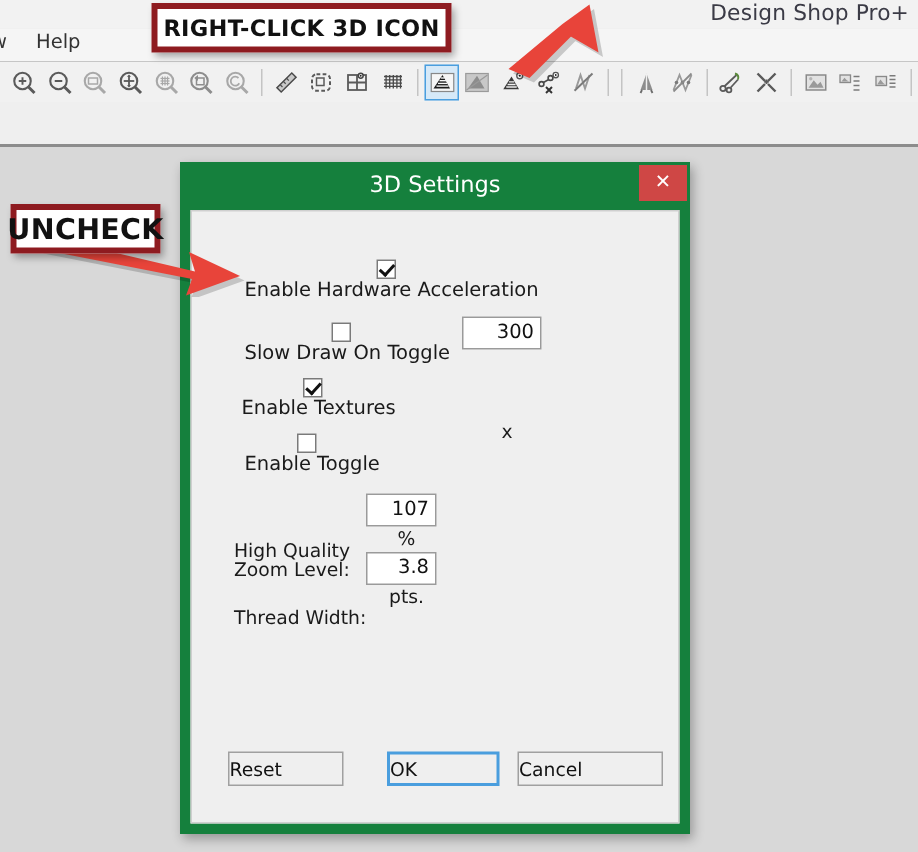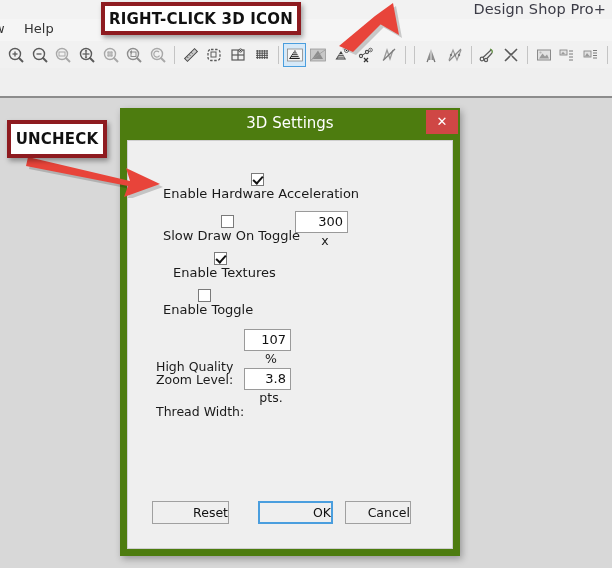--- a/index.html
+++ b/index.html
@@ -98,21 +98,21 @@
     left: 0; top: 98px;
     width: 612px; height: 470px;
     background: #d8d8d8;
   }
 
   
   #dialog {
     position: absolute;
     left: 120px; top: 108px;
     width: 340px; height: 448px;
-    background: #4d7c0f;
+    background: #15803d;
     box-shadow: 2px 3px 7px rgba(0,0,0,0.30);
     box-sizing: border-box;
   }
   #dialog-titlebar {
     position: absolute;
     left: 0; top: 0;
     width: 340px; height: 32px;
   }
   #dialog-title {
     position: absolute;
@@ -203,21 +203,21 @@
 
   .dlg-btn {
     position: absolute;
     height: 23px;
     background: #efefef;
     border: 1px solid #a0a0a0;
     box-sizing: border-box;
     font-size: 12.5px;
     color: #111;
     font-family: "DejaVu Sans", sans-serif;
-    text-align: right;
+    text-align: left;
     line-height: 21px;
     cursor: pointer;
   }
   .dlg-btn.default {
     border: 2px solid #4a9ede;
     line-height: 19px;
   }
 
   
   .callout {
@@ -233,23 +233,23 @@
     box-shadow: 2px 3px 5px rgba(0,0,0,0.35);
     box-sizing: border-box;
   }
   #callout-rightclick {
     left: 101px; top: 2px;
     width: 200px; height: 33px;
     font-size: 15px;
     letter-spacing: 0.2px;
   }
   #callout-uncheck {
-    left: 7px; top: 120px;
-    width: 100px; height: 38px;
-    font-size: 15px;
+    left: 7px; top: 136px;
+    width: 100px; height: 33px;
+    font-size: 19px;
     letter-spacing: 0.2px;
   }
   .arrow-svg { position: absolute; pointer-events: none; }
 </style>
 </head>
 <body>
 
 <div id="app-window">
 
   <div id="titlebar">
@@ -507,26 +507,26 @@
 
       <div class="field-row" style="left:27px; top:32px;">
         <span class="cb-box checked"></span>
         <span class="cb-label">Enable Hardware Acceleration</span>
       </div>
 
       <div class="field-row" style="left:27px; top:74px;">
         <span class="cb-box"></span>
         <span class="cb-label">Slow Draw On Toggle</span>
       </div>
-      <div class="field-row" style="left:167px; top:70px;">
+      <div class="field-row" style="left:180px; top:70px;gap:47px;">
         <span class="num-field" style="width:53px;">300</span>
         <span class="unit">x</span>
       </div>
 
-      <div class="field-row" style="left:37px; top:111px;align-items:center;">
+      <div class="field-row" style="left:25px; top:111px;align-items:center;">
         <span class="cb-box checked"></span>
         <span class="cb-label">Enable Textures</span>
       </div>
 
       <div class="field-row" style="left:27px; top:148px;">
         <span class="cb-box"></span>
         <span class="cb-label">Enable Toggle</span>
       </div>
 
       <div class="field-row" style="left:28px; top:186px;">
@@ -541,21 +541,21 @@
       <div class="field-row" style="left:28px; top:231px;">
         <span class="plain-label">Thread Width:</span>
       </div>
       <div class="field-row" style="left:116px; top:227px;">
         <span class="num-field" style="width:47px;">3.8</span>
         <span class="unit">pts.</span>
       </div>
 
       <div class="dlg-btn" style="left:24px; top:360px; width:77px;">Reset</div>
       <div class="dlg-btn default" style="left:130px; top:360px; width:75px;">OK</div>
-      <div class="dlg-btn" style="left:217px; top:360px; width:66px;">Cancel</div>
+      <div class="dlg-btn" style="left:217px; top:360px; width:97px;">Cancel</div>
     </div>
   </div>
 
   <svg class="arrow-svg" style="left:285px; top:0px;" width="120" height="66" viewBox="0 0 120 66">
     <g transform="translate(2,2)">
       <path d="M106 1 L112 33 L86 18 L96 20 L66 50 L52 44 L88 14 Z" fill="rgba(0,0,0,0.18)" transform="translate(3,3)"></path>
       <path d="M106 1 L112 33 L86 18 L96 20 L66 50 L52 44 L88 14 Z" fill="#e8443a"></path>
     </g>
   </svg>
 

